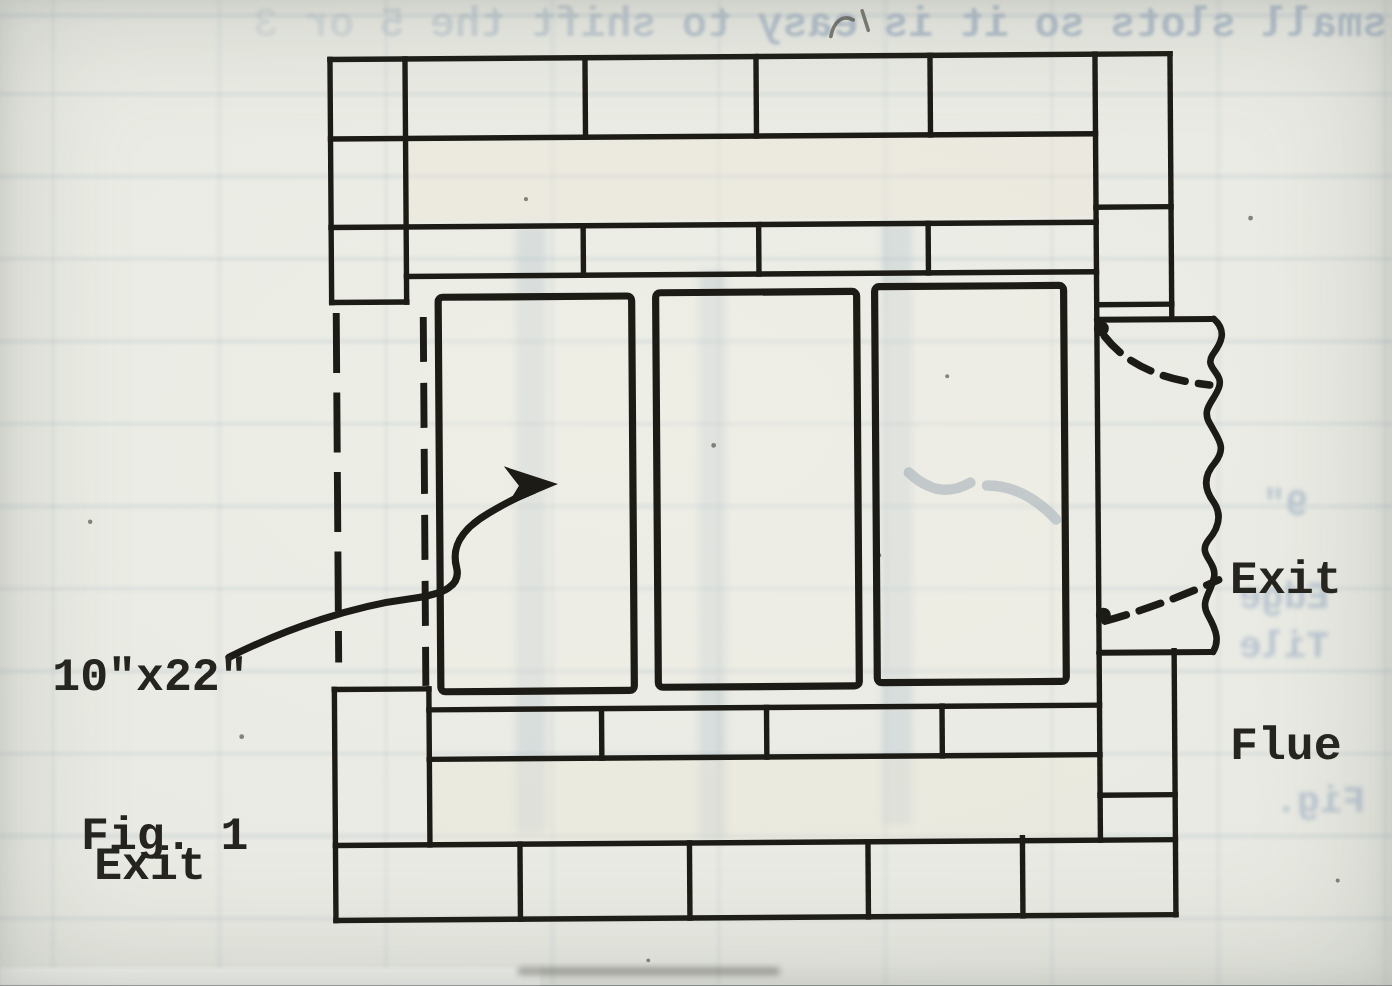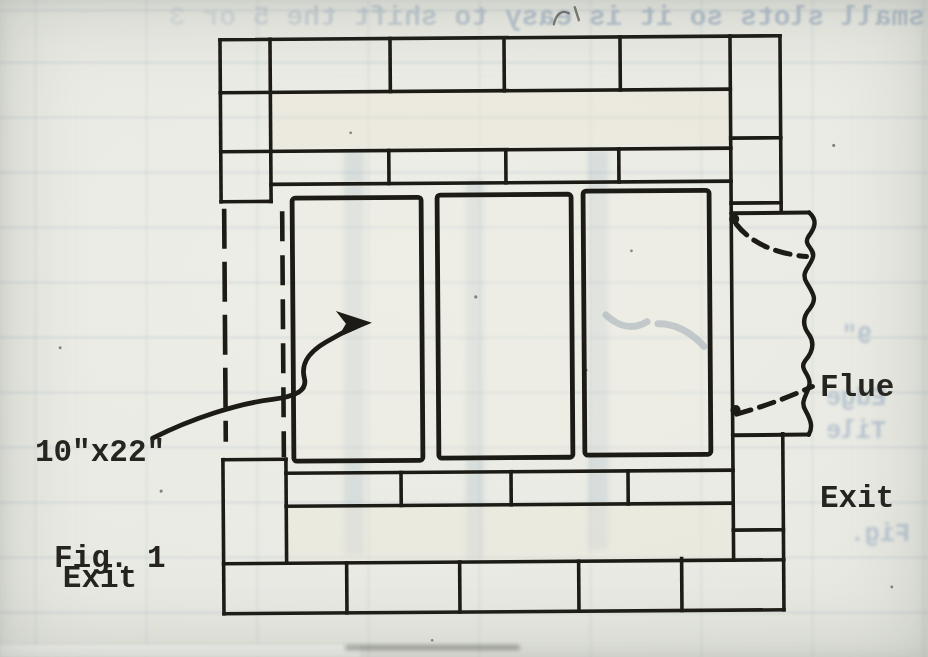--- a/index.html
+++ b/index.html
@@ -154,21 +154,21 @@
     </g>
   </svg>
 
   <div class="tw shelf-label">
     <span>10"x22"</span>
     <span>Exit</span>
     
   </div>
 
   <div class="tw flue-label">
+    <span>Exit</span>
     <span>Flue</span>
-    <span>Exit</span>
   </div>
 
   <div class="tw fig-caption">Fig. 1</div>
 
   <div class="bottom-light"></div>
   <div class="smudge"></div>
 </div>
 
 </body></html>

